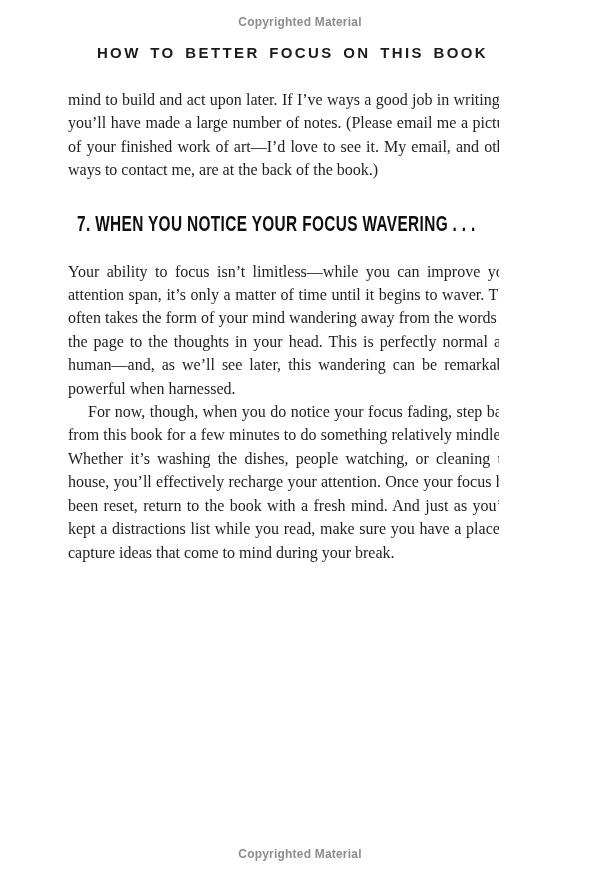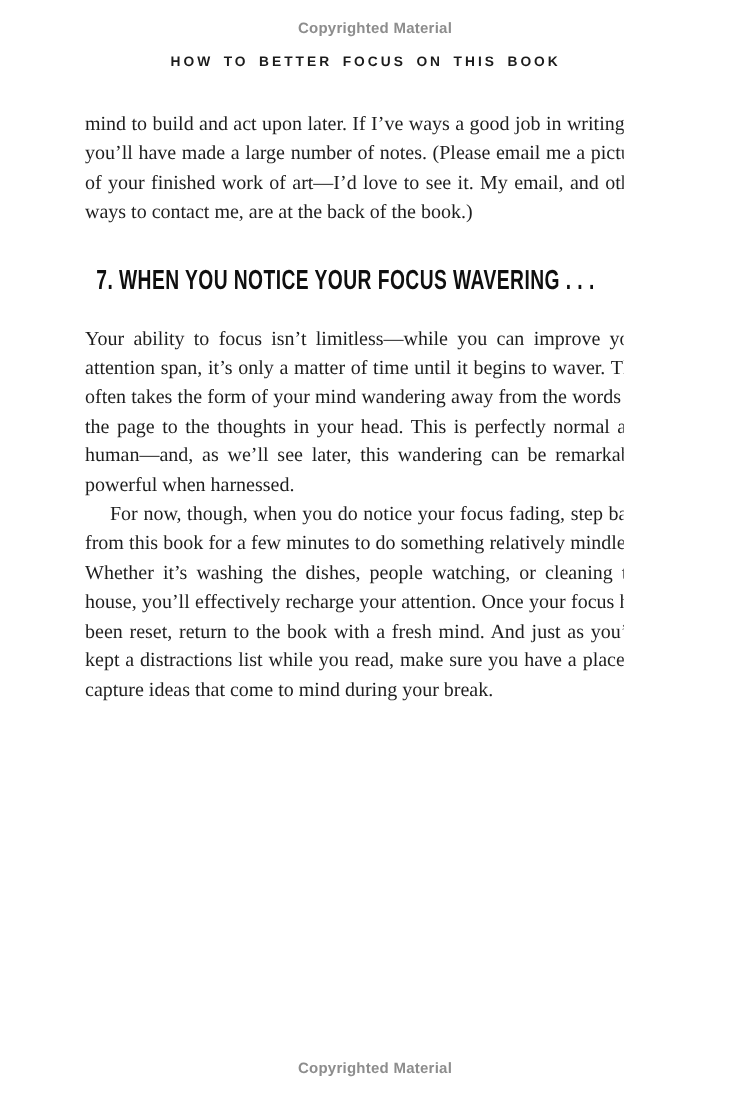--- a/index.html
+++ b/index.html
@@ -34,21 +34,21 @@
     left: 68px;
     top: 44px;
     width: 449px;
     height: 16px;
   }
   .header-title {
     display: block;
     text-align: center;
     font-family: "Liberation Sans", sans-serif;
     font-weight: 700;
-    font-size: 11px;
+    font-size: 15px;
     letter-spacing: 2.4px;
     word-spacing: 3px;
     color: #1b1b1b;
     white-space: nowrap;
   }
   .page-number {
     position: absolute;
     right: 0;
     top: 0;
     font-family: "Liberation Serif", serif;

